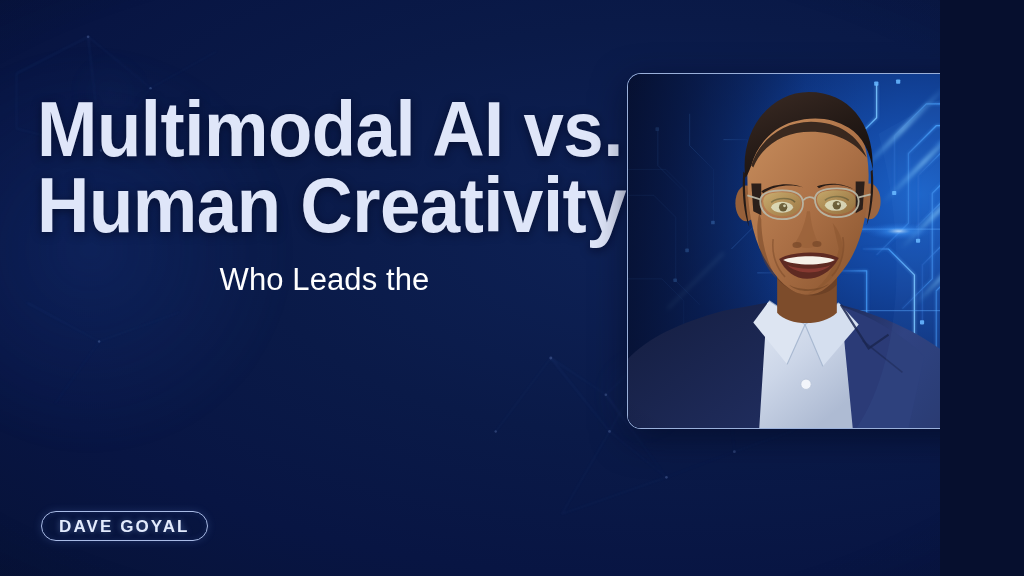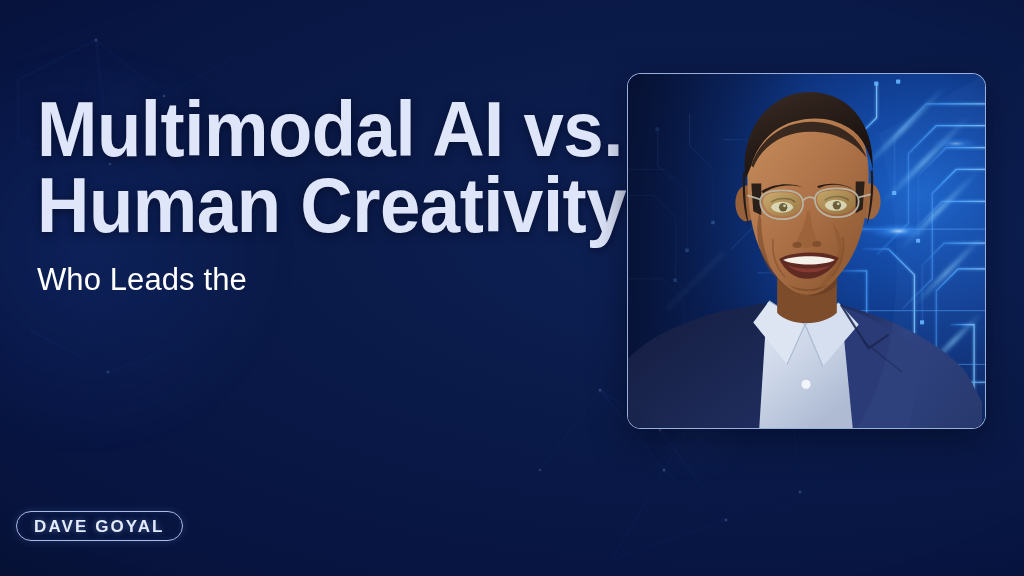--- a/index.html
+++ b/index.html
@@ -2,21 +2,21 @@
 <html><head>
 <meta charset="utf-8">
 <style>
   html, body {
     margin: 0;
     padding: 0;
     background: #060f2e;
   }
   #stage {
     position: relative;
-    width: 1024px;
+    width: 940px;
     height: 576px;
     overflow: hidden;
     font-family: "Liberation Sans", sans-serif;
     background: #000000;
   }
 
   
   .bg-base {
     position: absolute;
     inset: 0;
@@ -67,26 +67,26 @@
 
   .subhead {
     margin: 18px 0 0 0;
     color: #ffffff;
     font-family: "Liberation Sans", sans-serif;
     font-weight: 400;
     font-size: 31px;
     line-height: 1.24;
     letter-spacing: 0.1px;
   }
-  .subhead .sub-line { display: block; }
+  .subhead .sub-line { display: block; text-align: center; }
 
   
   .badge {
     position: absolute;
-    left: 16px;
+    left: 41px;
     top: 511px;
     height: 30px;
     padding: 4px 17px;
     display: flex;
     align-items: center;
     justify-content: flex-start;
     border: 1.3px solid #a9bbe6;
     border-radius: 16px;
     box-sizing: border-box;
     background: rgba(10,22,62,0.35);

